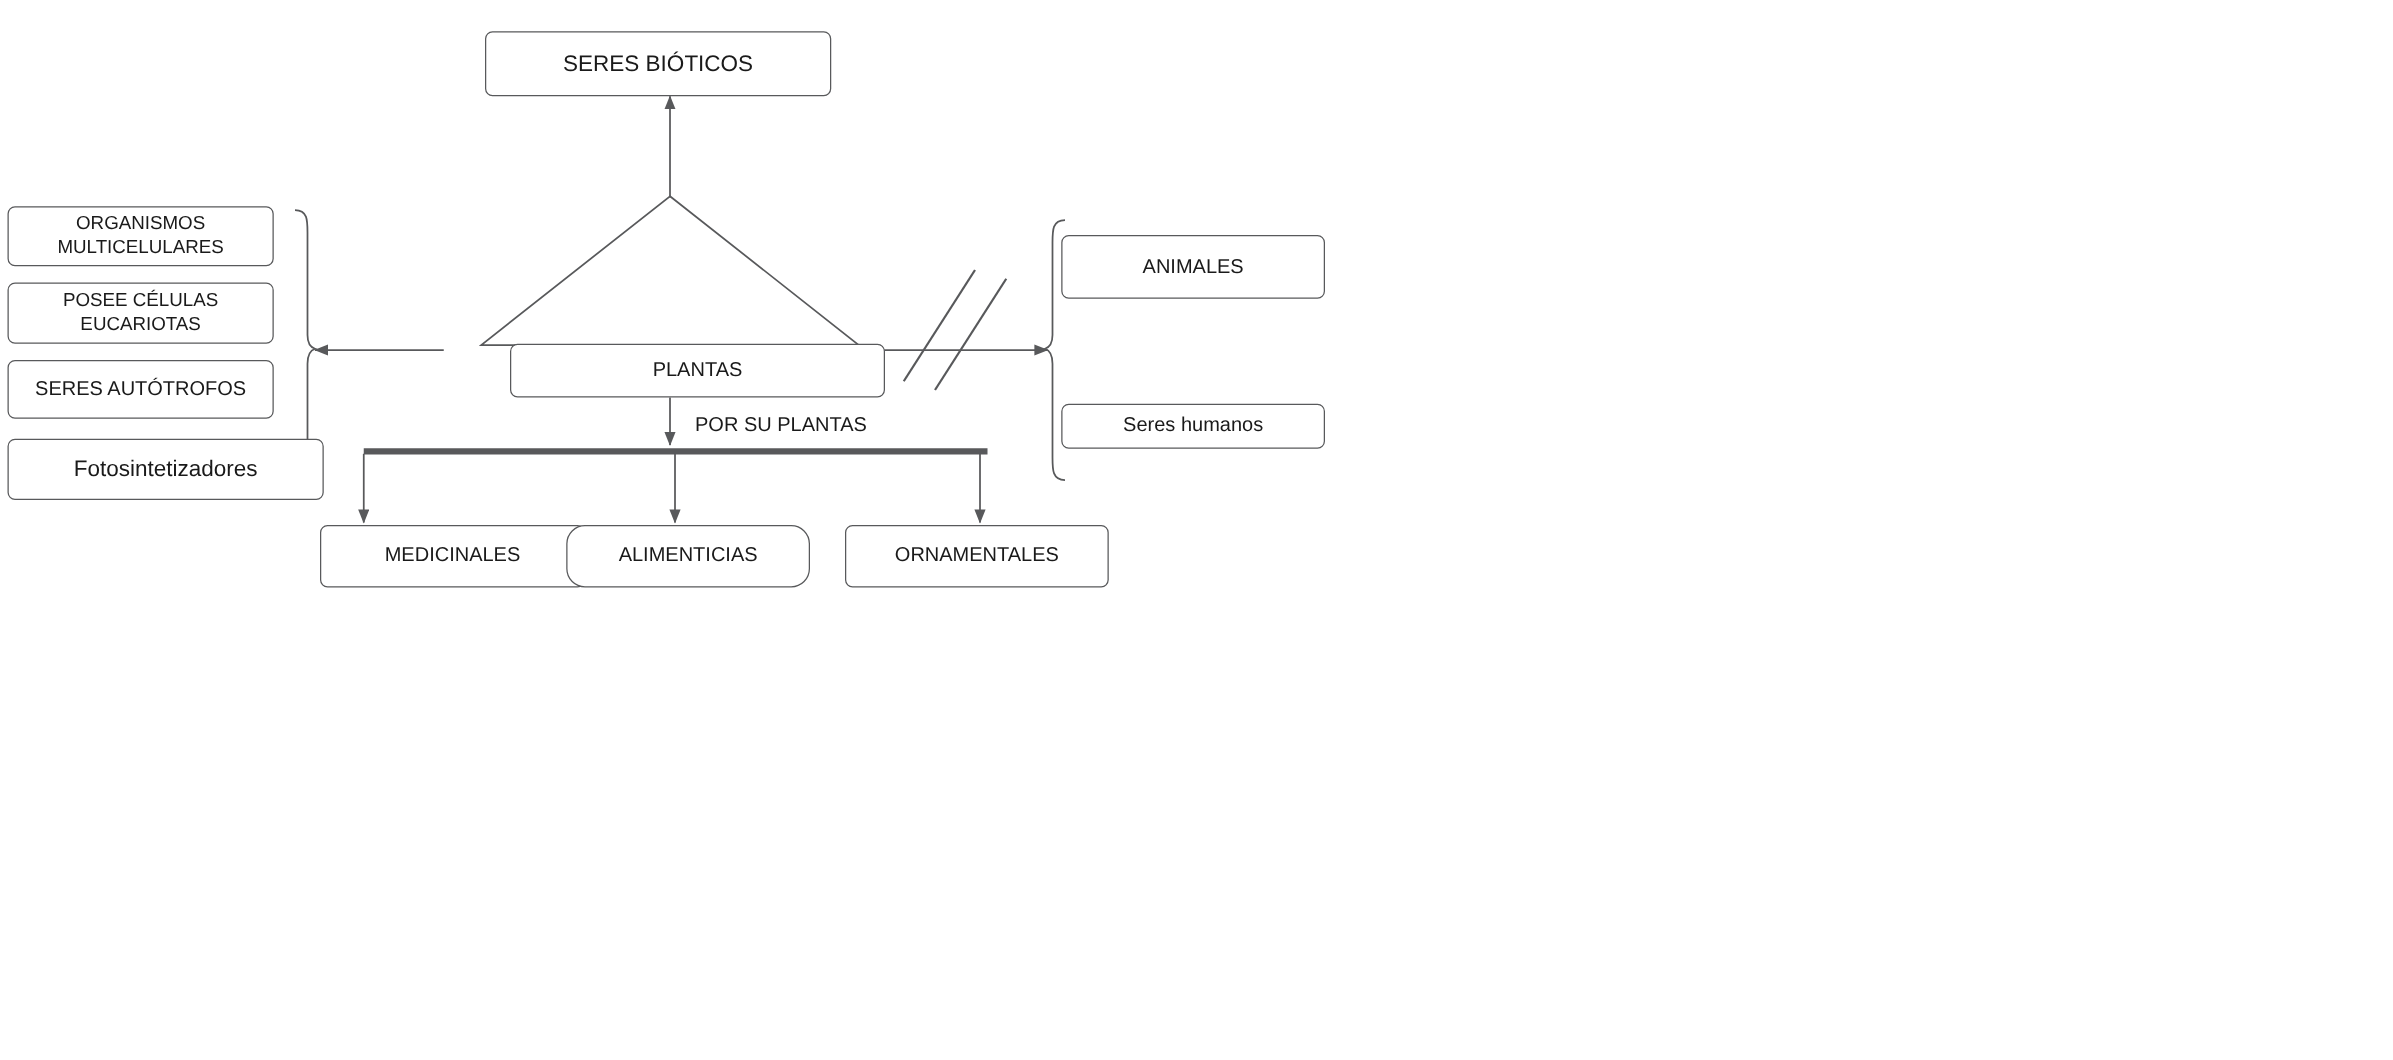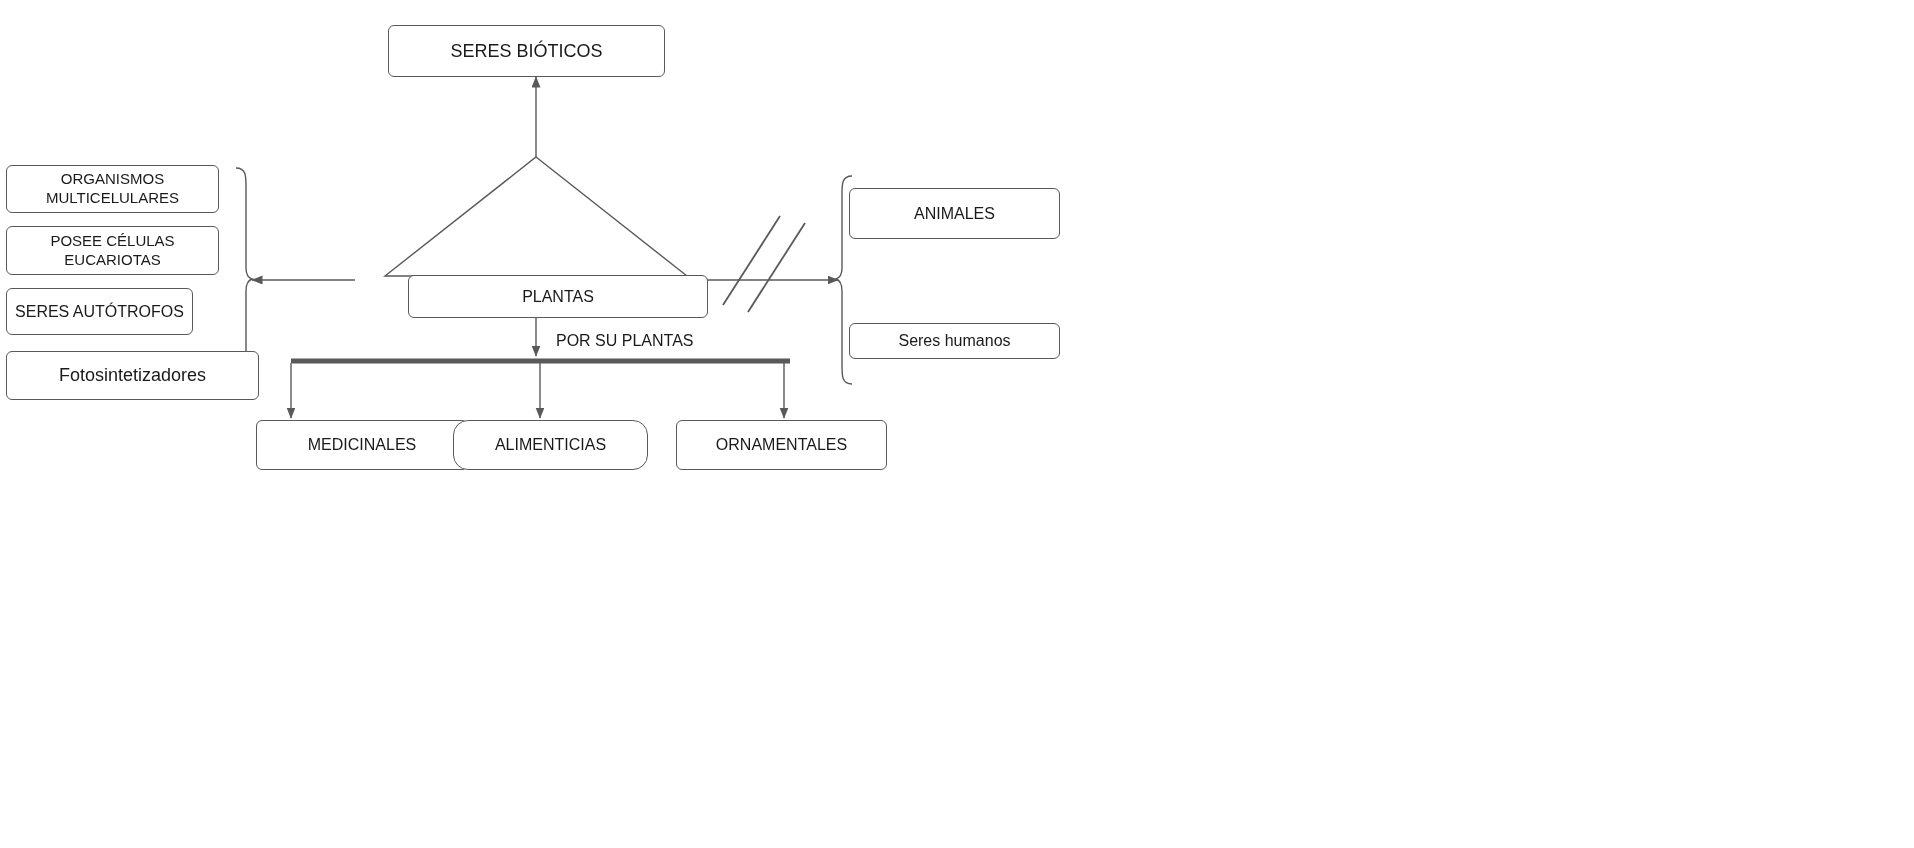--- a/index.html
+++ b/index.html
@@ -99,21 +99,21 @@
   </div>
 
   <div class="node small" style="left:6px; top:165px; width:213px; height:48px;text-align:center;">
     <span>ORGANISMOS MULTICELULARES</span>
   </div>
 
   <div class="node small" style="left:6px; top:226px; width:213px; height:49px;">
     <span>POSEE CÉLULAS EUCARIOTAS</span>
   </div>
 
-  <div class="node mid" style="left:6px; top:288px; width:187px; height:47px;align-items:center;">
+  <div class="node mid" style="left:6px; top:288px; width:213px; height:47px;align-items:center;">
     <span>SERES AUTÓTROFOS</span>
   </div>
 
   <div class="node big" style="left:6px; top:351px; width:253px; height:49px;">
     <span>Fotosintetizadores</span>
   </div>
 
   <div class="node mid" style="left:849px; top:188px; width:211px; height:51px;">
     <span>ANIMALES</span>
   </div>

